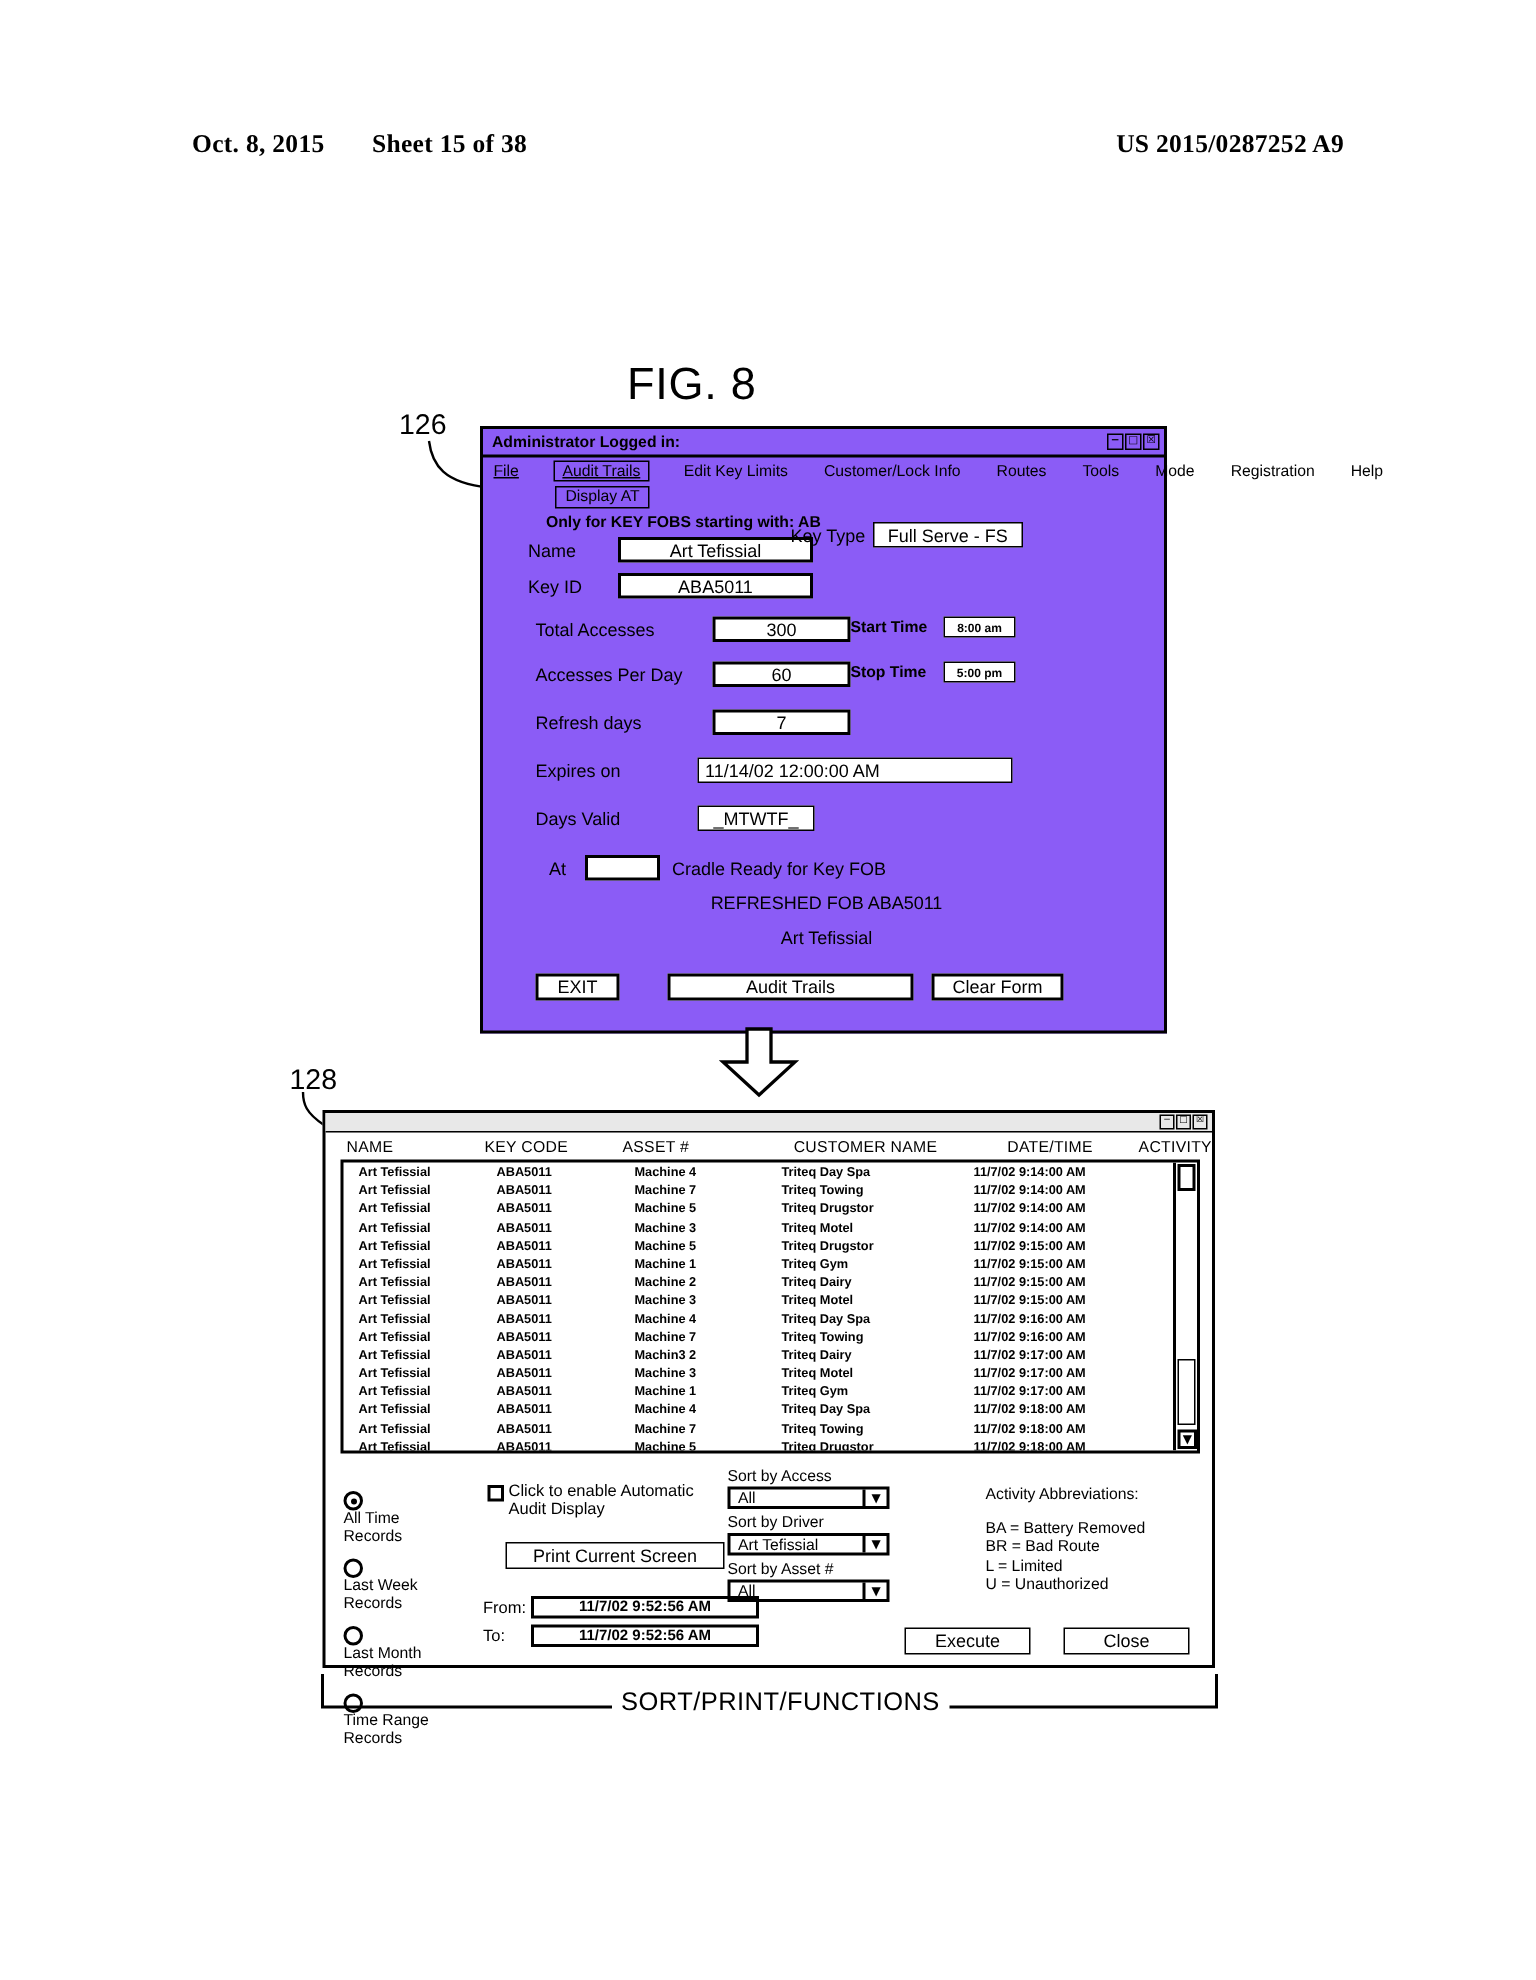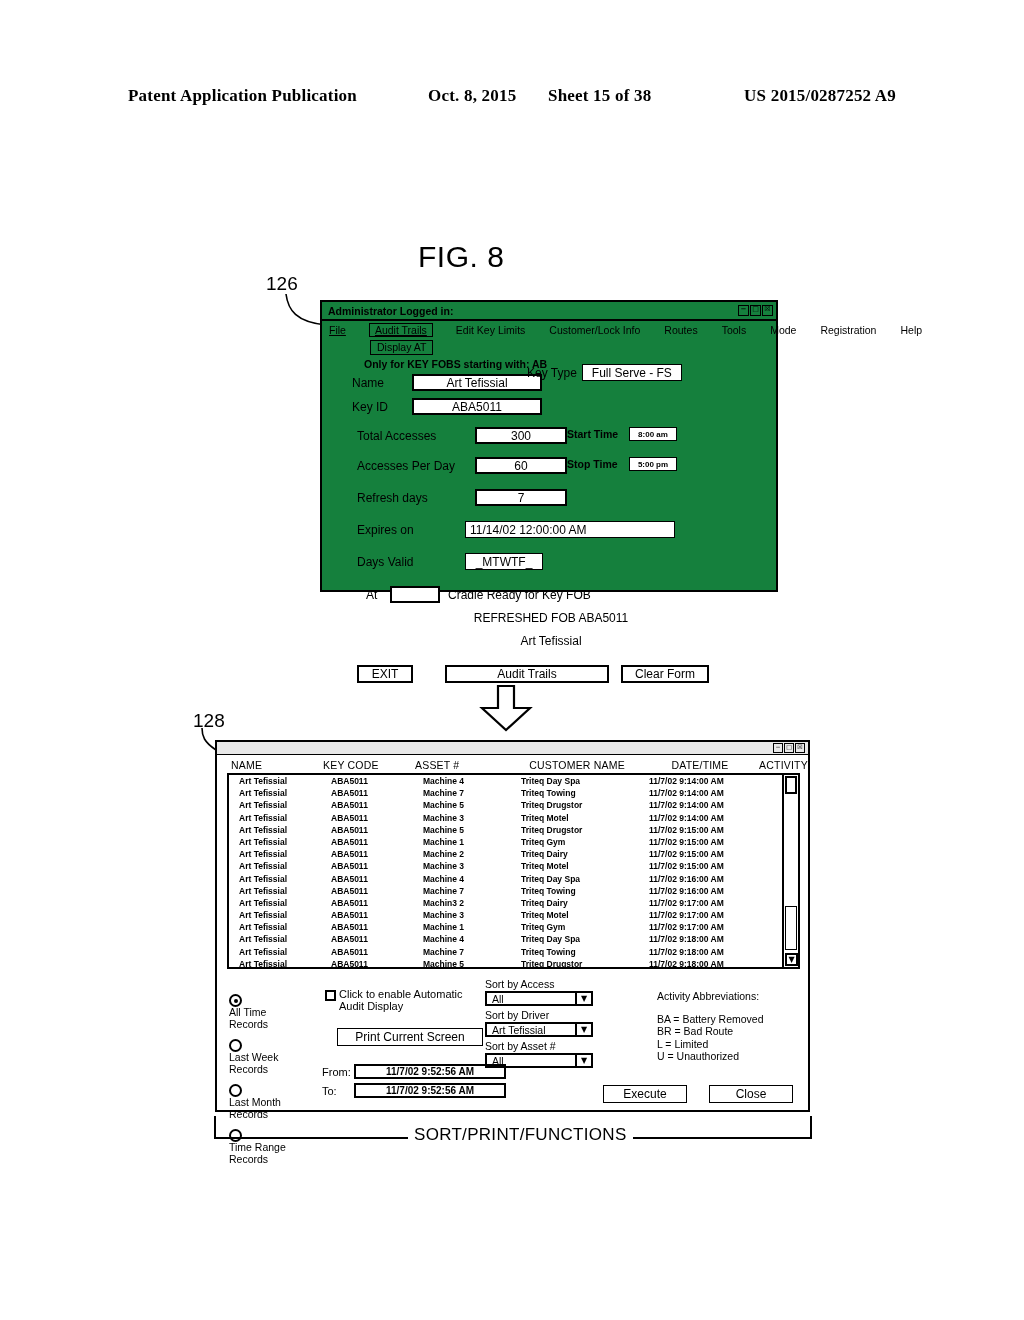--- a/index.html
+++ b/index.html
@@ -51,25 +51,25 @@
   }
   #callout-126 { top: 273px; left: 266px; }
   #callout-128 { top: 710px; left: 193px; }
 
   .leader { position: absolute; }
 
   
   .win1 {
     position: absolute;
     left: 320px;
-    top: 300px;
+    top: 284px;
     width: 458px;
-    height: 292px;
-    border: 2px solid #000;
-    background: #15803d;
+    height: 405px;
+    border: 2px solid #000;
+    background: #8b5cf6;
     box-sizing: border-box;
   }
   .win1-titlebar {
     height: 17px;
     border-bottom: 2px solid #000;
     display: flex;
     align-items: center;
     justify-content: space-between;
     padding: 0 3px 0 6px;
     font-size: 10.5px;
@@ -337,21 +337,20 @@
     font-size: 17px;
     background: #fff;
     padding: 0 6px;
     letter-spacing: 0.3px;
   }
 </style>
 </head>
 <body>
 
 <div class="pub-header">
-  <span class="ph-title">Patent Application Publication</span>
   <span class="ph-date">Oct. 8, 2015</span>
   <span class="ph-sheet">Sheet 15 of 38</span>
   <span class="ph-num">US 2015/0287252 A9</span>
 </div>
 
 <div class="fig-label">FIG. 8</div>
 
 <div class="callout" id="callout-126">126</div>
 <div class="callout" id="callout-128">128</div>
 

